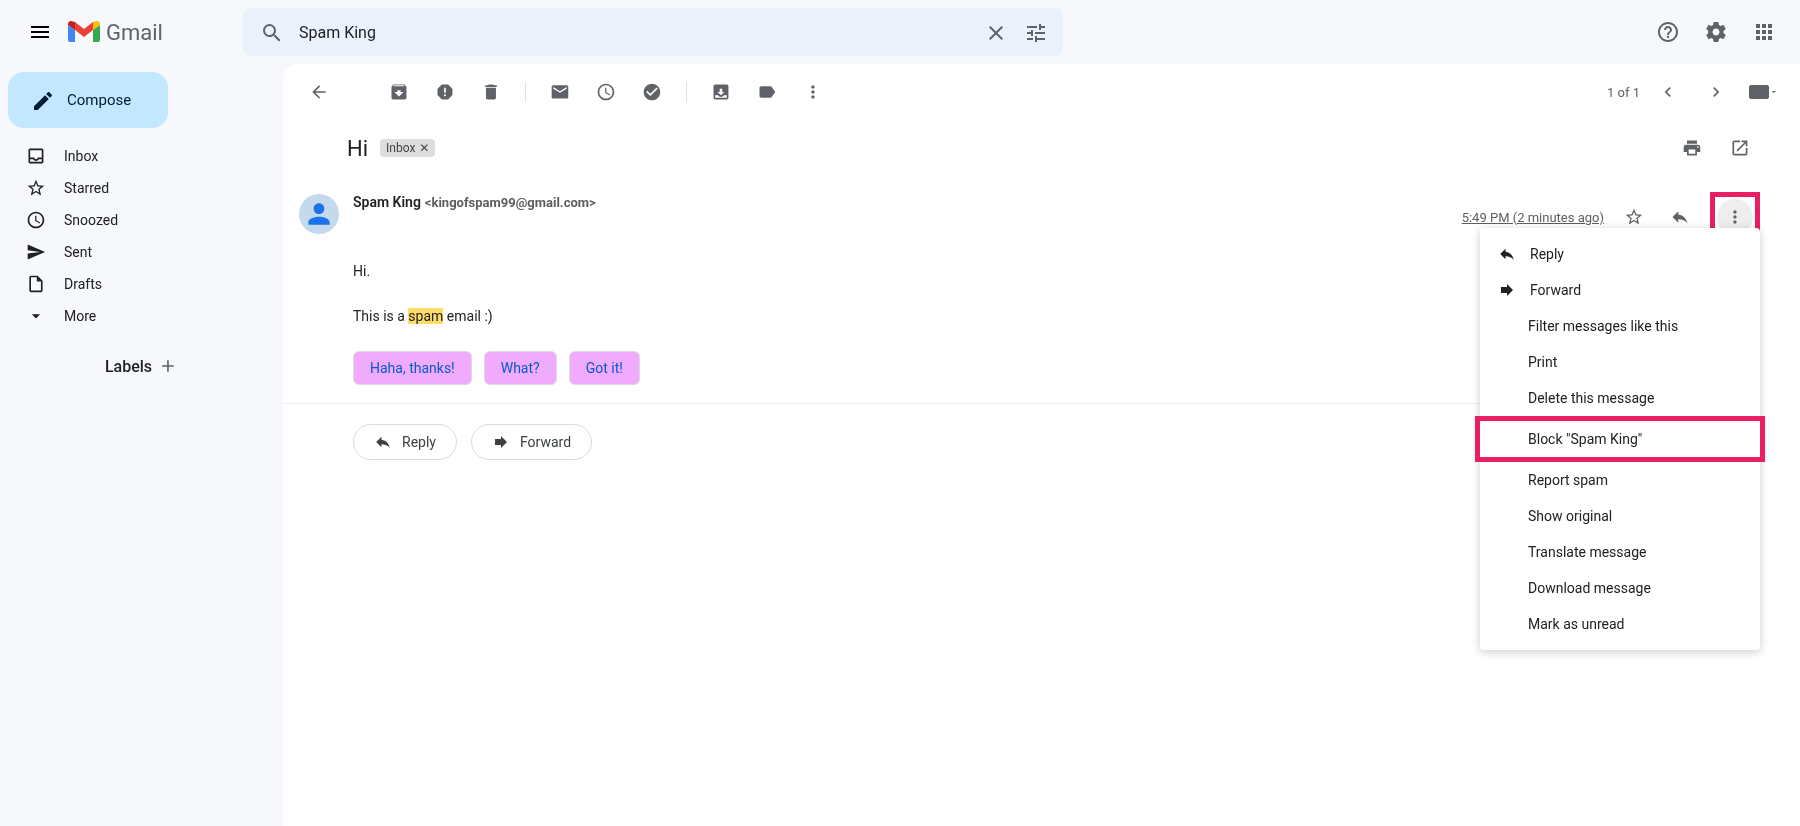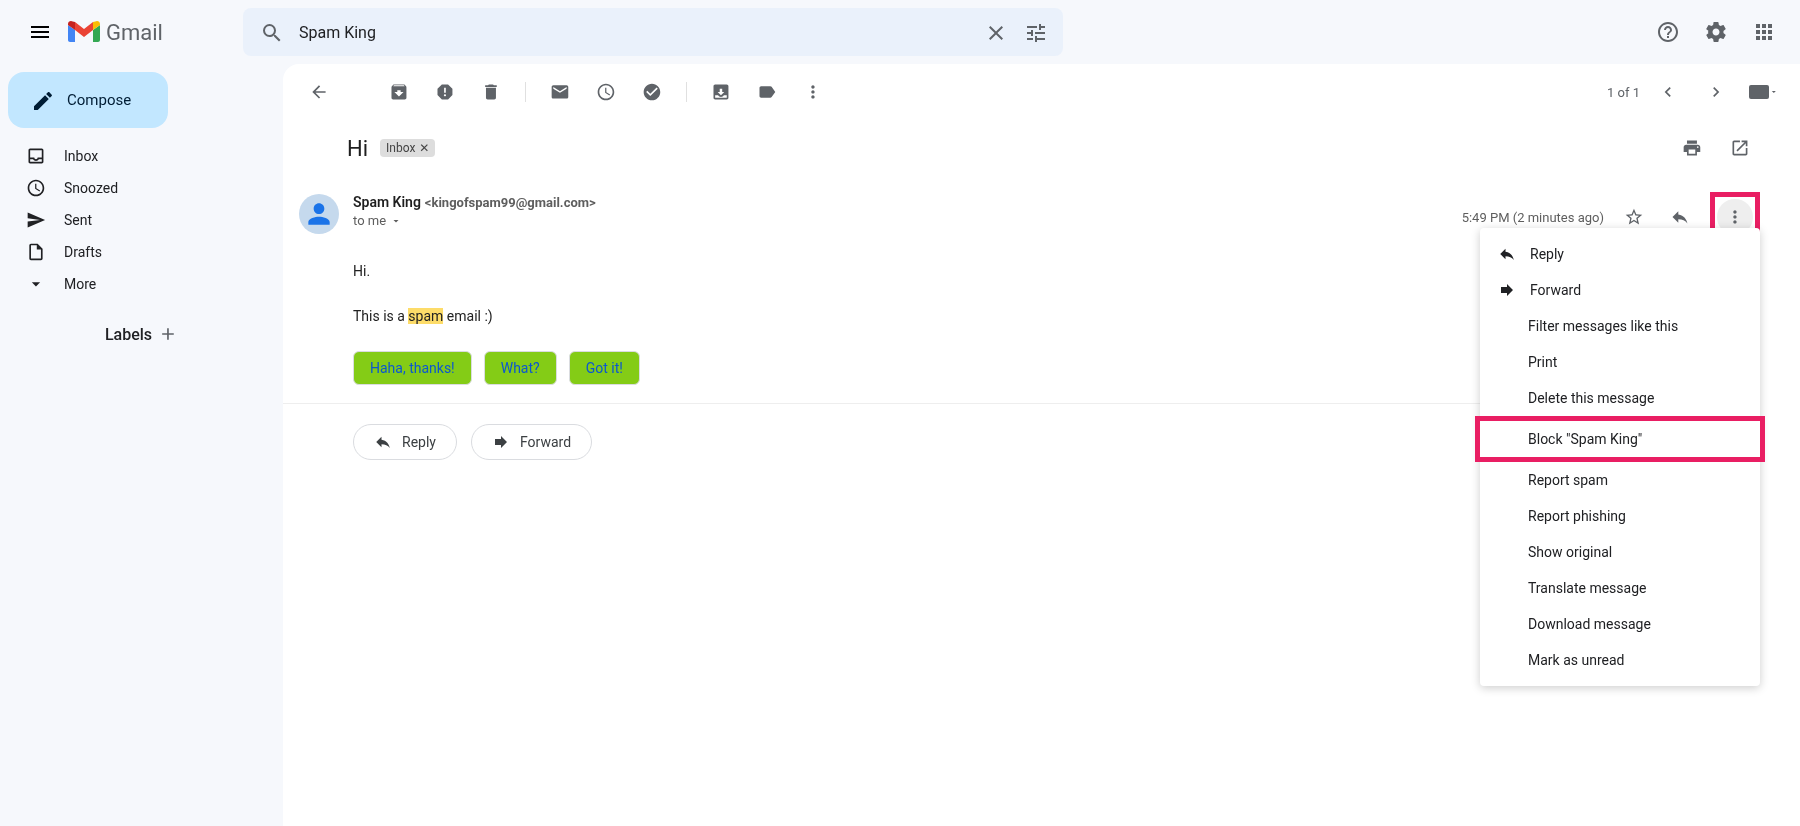--- a/index.html
+++ b/index.html
@@ -36,28 +36,28 @@
     .subject-actions { margin-left: auto; display: flex; gap: 8px; padding-right: 40px; }
     
     .message-wrap { padding: 16px 40px 16px 0; position: relative; }
     .sender-row { display: flex; align-items: flex-start; padding-left: 16px; }
     .avatar { width: 40px; height: 40px; border-radius: 50%; background: #c5d9ed; display: flex; align-items: center; justify-content: center; margin-right: 14px; margin-top: 2px;}
     .avatar svg { fill: #1a73e8; }
     .sender-info { flex: 1; }
     .sender-name { font-weight: 600; color: #1f1f1f; font-size: 14px; }
     .sender-email { color: #5e5e5e; font-size: 13px; font-weight: 700; }
     .to-line { color: #5e5e5e; font-size: 13px; display: flex; align-items: center; gap: 4px; margin-top: 2px;}
-    .msg-meta { display: flex; align-items: center; gap: 14px; color: #5e5e5e; font-size: 13px; }
+    .msg-meta { display: flex; align-items: center; gap: 14px; color: #5e5e5e; font-size: 13px; text-decoration: underline; }
     .more-btn-highlight { border: 5px solid #e91e63; padding: 2px; }
     
     .body-text { padding: 18px 0 0 70px; font-size: 14px; color: #222; line-height: 1.6; }
     .highlight { background: #fddc69; }
     
     .smart-replies { display: flex; gap: 12px; padding: 24px 0 18px 70px; border-bottom: 1px solid #eee; margin-right: 40px; }
-    .smart-reply { border: 1px solid #dadce0; border-radius: 6px; padding: 8px 16px; color: #0b57d0; font-size: 14px; cursor: pointer; background: #84cc16; }
+    .smart-reply { border: 1px solid #dadce0; border-radius: 6px; padding: 8px 16px; color: #0b57d0; font-size: 14px; cursor: pointer; background: #f0abfc; }
     
     .reply-row { display: flex; gap: 14px; padding: 20px 0 0 70px; }
     .reply-btn { border: 1px solid #dadce0; border-radius: 20px; padding: 8px 20px; display: flex; align-items: center; gap: 10px; color: #3c4043; font-size: 14px; cursor: pointer; background: #fff; }
     
     
     .dropdown { position: absolute; right: 40px; top: 52px; background: #fff; box-shadow: 0 2px 10px rgba(0,0,0,0.2); border-radius: 4px; padding: 8px 0; width: 280px; z-index: 100; }
     .dd-item { display: flex; align-items: center; padding: 8px 18px; font-size: 14px; color: #202124; cursor: pointer; gap: 14px; min-height: 36px; }
     .dd-item.no-icon { padding-left: 48px; }
     .dd-highlight { border: 5px solid #e91e63; margin: 0 -5px; }
     
@@ -129,20 +129,26 @@
       <span>Compose</span>
     </button>
     <div class="nav-item">
       <svg width="20" height="20">
           <path d="M19 3H5c-1.1 0-2 .9-2 2v14c0 1.1.9 2 2 2h14c1.1 0 2-.9 2-2V5c0-1.1-.9-2-2-2zm0 16H5v-3h3.56c.69 1.19 1.97 2 3.45 2s2.75-.81 3.45-2H19v3zm0-5h-4.99c0 1.1-.9 2-2 2s-2-.9-2-2H5V5h14v9z" transform="scale(0.83)"></path>
         </svg>
       <span>Inbox</span>
     </div>
     <div class="nav-item">
       <svg width="20" height="20">
+          <path d="M22 9.24l-7.19-.62L12 2 9.19 8.63 2 9.24l5.46 4.73L5.82 21 12 17.27 18.18 21l-1.63-7.03L22 9.24zM12 15.4l-3.76 2.27 1-4.28-3.32-2.88 4.38-.38L12 6.1l1.71 4.04 4.38.38-3.32 2.88 1 4.28L12 15.4z" transform="scale(0.83)"></path>
+        </svg>
+      <span>Starred</span>
+    </div>
+    <div class="nav-item">
+      <svg width="20" height="20">
           <path d="M11.99 2C6.47 2 2 6.48 2 12s4.47 10 9.99 10C17.52 22 22 17.52 22 12S17.52 2 11.99 2zM12 20c-4.42 0-8-3.58-8-8s3.58-8 8-8 8 3.58 8 8-3.58 8-8 8zm.5-13H11v6l5.25 3.15.75-1.23-4.5-2.67z" transform="scale(0.83)"></path>
         </svg>
       <span>Snoozed</span>
     </div>
     <div class="nav-item">
       <svg width="20" height="20">
           <path d="M2.01 21L23 12 2.01 3 2 10l15 2-15 2z" transform="scale(0.83)"></path>
         </svg>
       <span>Sent</span>
     </div>
@@ -272,26 +278,20 @@
       <div class="sender-row">
         <div class="avatar">
           <svg width="32" height="32" viewBox="0 0 24 24">
               <path d="M12 12c2.21 0 4-1.79 4-4s-1.79-4-4-4-4 1.79-4 4 1.79 4 4 4zm0 2c-2.67 0-8 1.34-8 4v2h16v-2c0-2.66-5.33-4-8-4z"></path>
             </svg>
         </div>
         <div class="sender-info">
           <div>
             <span class="sender-name">Spam King</span>
             <span class="sender-email">&lt;kingofspam99@gmail.com&gt;</span>
-          </div>
-          <div class="to-line">
-            <span>to me</span>
-            <svg width="12" height="12">
-                <path d="M7 10l5 5 5-5z" transform="scale(0.5)"></path>
-              </svg>
           </div>
         </div>
         <div class="msg-meta">
           <span>5:49 PM (2 minutes ago)</span>
           <div class="icon-btn" style="width:32px;height:32px">
               <svg width="20" height="20">
                 <path d="M22 9.24l-7.19-.62L12 2 9.19 8.63 2 9.24l5.46 4.73L5.82 21 12 17.27 18.18 21l-1.63-7.03L22 9.24zM12 15.4l-3.76 2.27 1-4.28-3.32-2.88 4.38-.38L12 6.1l1.71 4.04 4.38.38-3.32 2.88 1 4.28L12 15.4z" transform="scale(0.83)"></path>
               </svg>
             </div>
           <div class="icon-btn" style="width:32px;height:32px">
@@ -333,23 +333,20 @@
           </div>
         <div class="dd-highlight">
           <div class="dd-item no-icon">
               <span>Block "Spam King"</span>
             </div>
         </div>
         <div class="dd-item no-icon">
             <span>Report spam</span>
           </div>
         <div class="dd-item no-icon">
-            <span>Report phishing</span>
-          </div>
-        <div class="dd-item no-icon">
             <span>Show original</span>
           </div>
         <div class="dd-item no-icon">
             <span>Translate message</span>
           </div>
         <div class="dd-item no-icon">
             <span>Download message</span>
           </div>
         <div class="dd-item no-icon">
             <span>Mark as unread</span>

